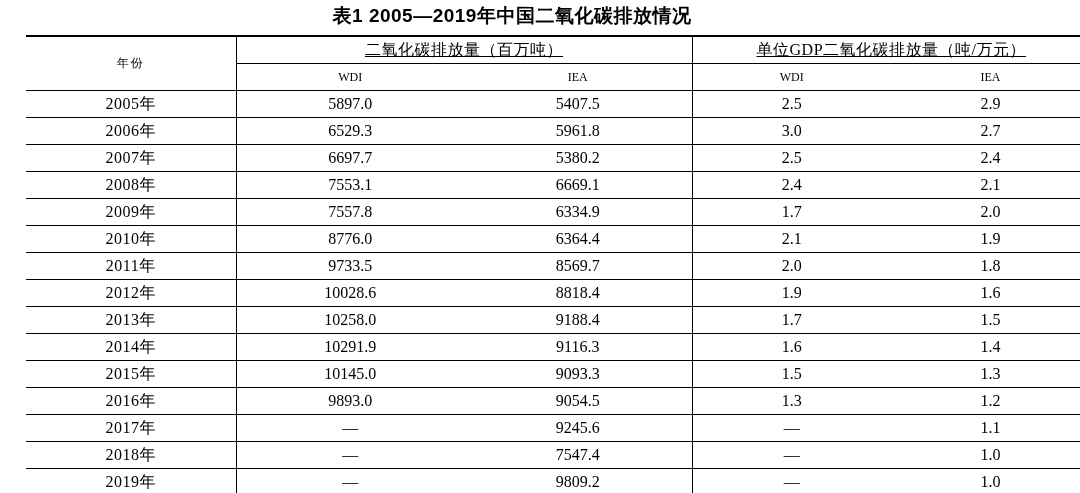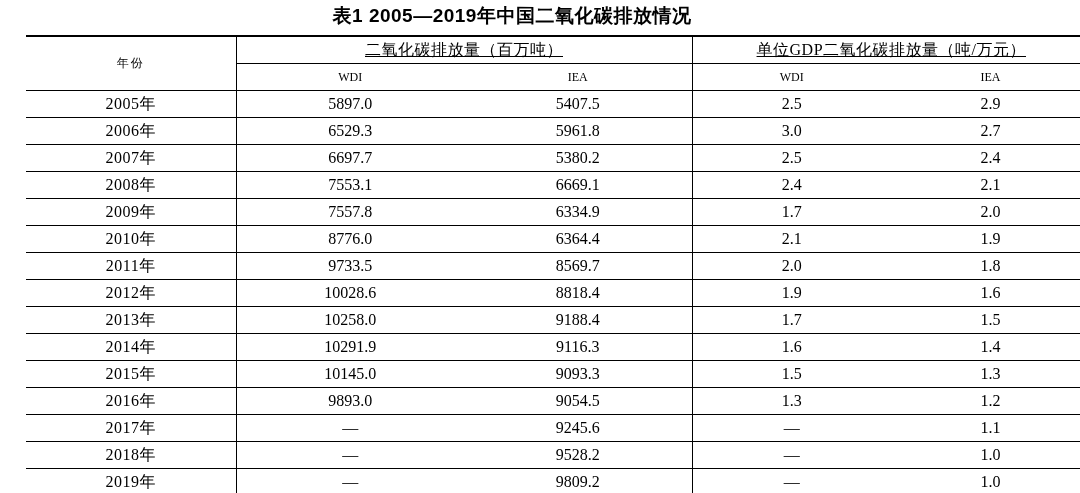--- a/index.html
+++ b/index.html
@@ -200,21 +200,21 @@
       <tr>
         <td class="cell-year">2017年</td>
         <td class="vline-left dash">—</td>
         <td>9245.6</td>
         <td class="vline-left dash">—</td>
         <td>1.1</td>
       </tr>
       <tr>
         <td class="cell-year">2018年</td>
         <td class="vline-left dash">—</td>
-        <td>9528.2</td>
+        <td>7547.4</td>
         <td class="vline-left dash">—</td>
         <td>1.0</td>
       </tr>
       <tr>
         <td class="cell-year rule-bottom">2019年</td>
         <td class="vline-left dash rule-bottom">—</td>
         <td class="rule-bottom">9809.2</td>
         <td class="vline-left dash rule-bottom">—</td>
         <td class="rule-bottom">1.0</td>
       </tr>

